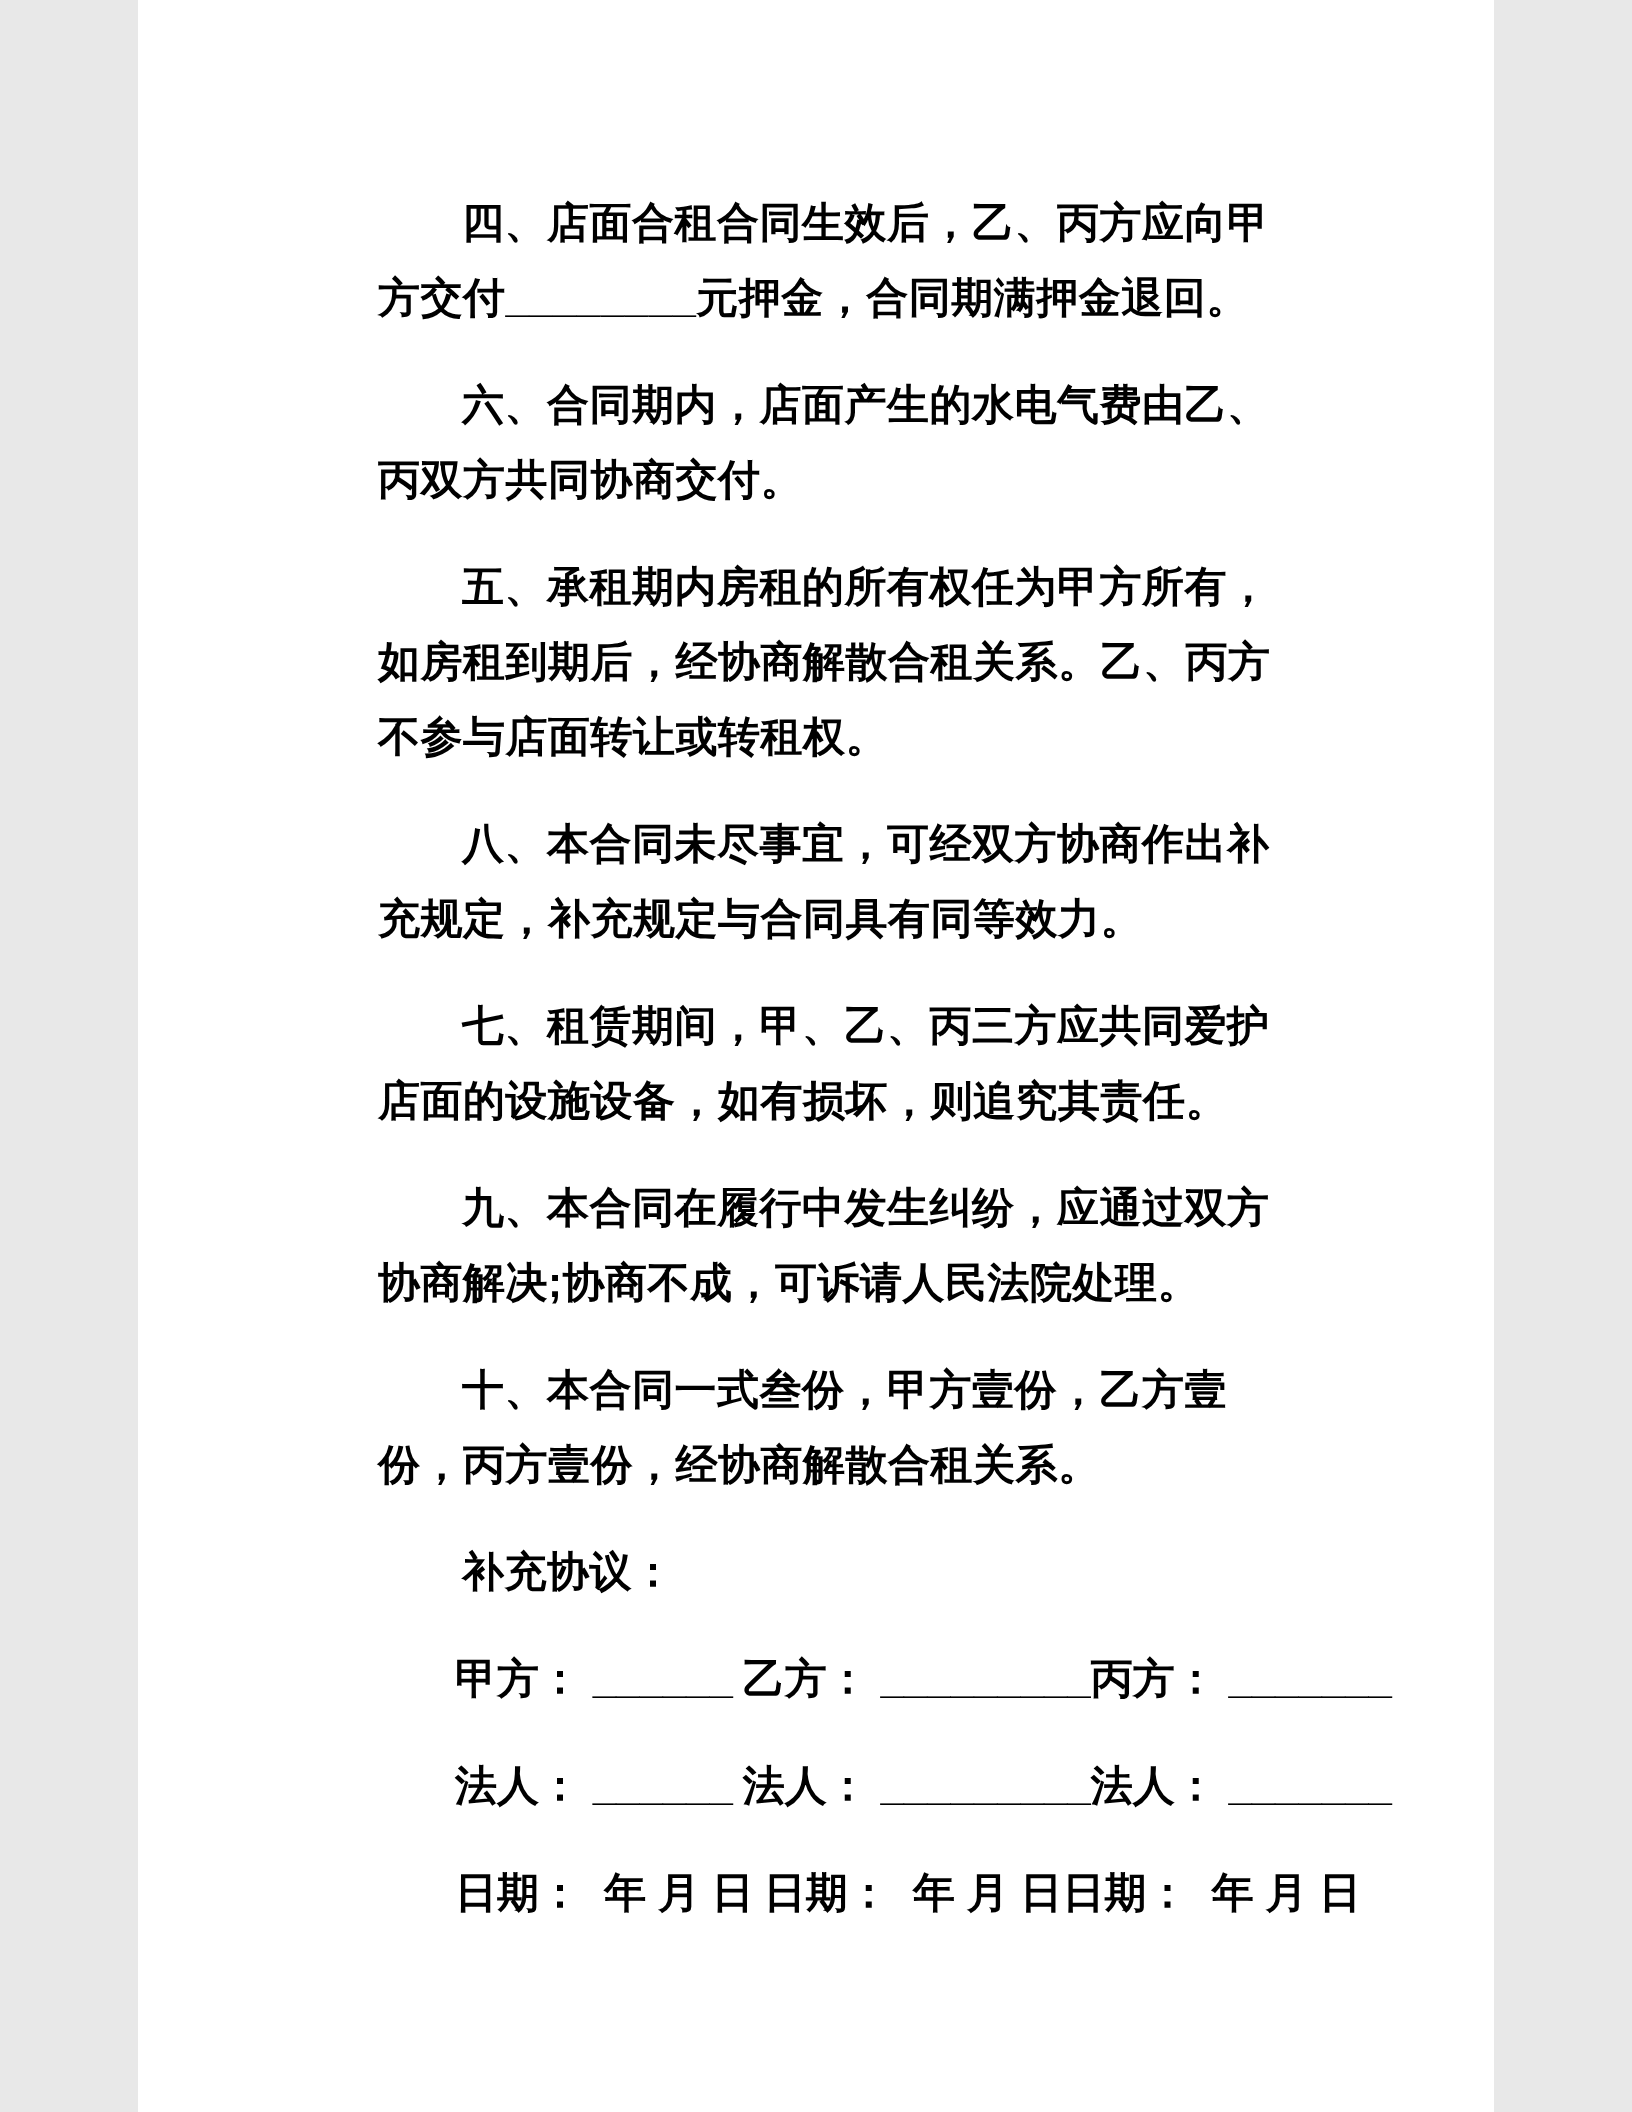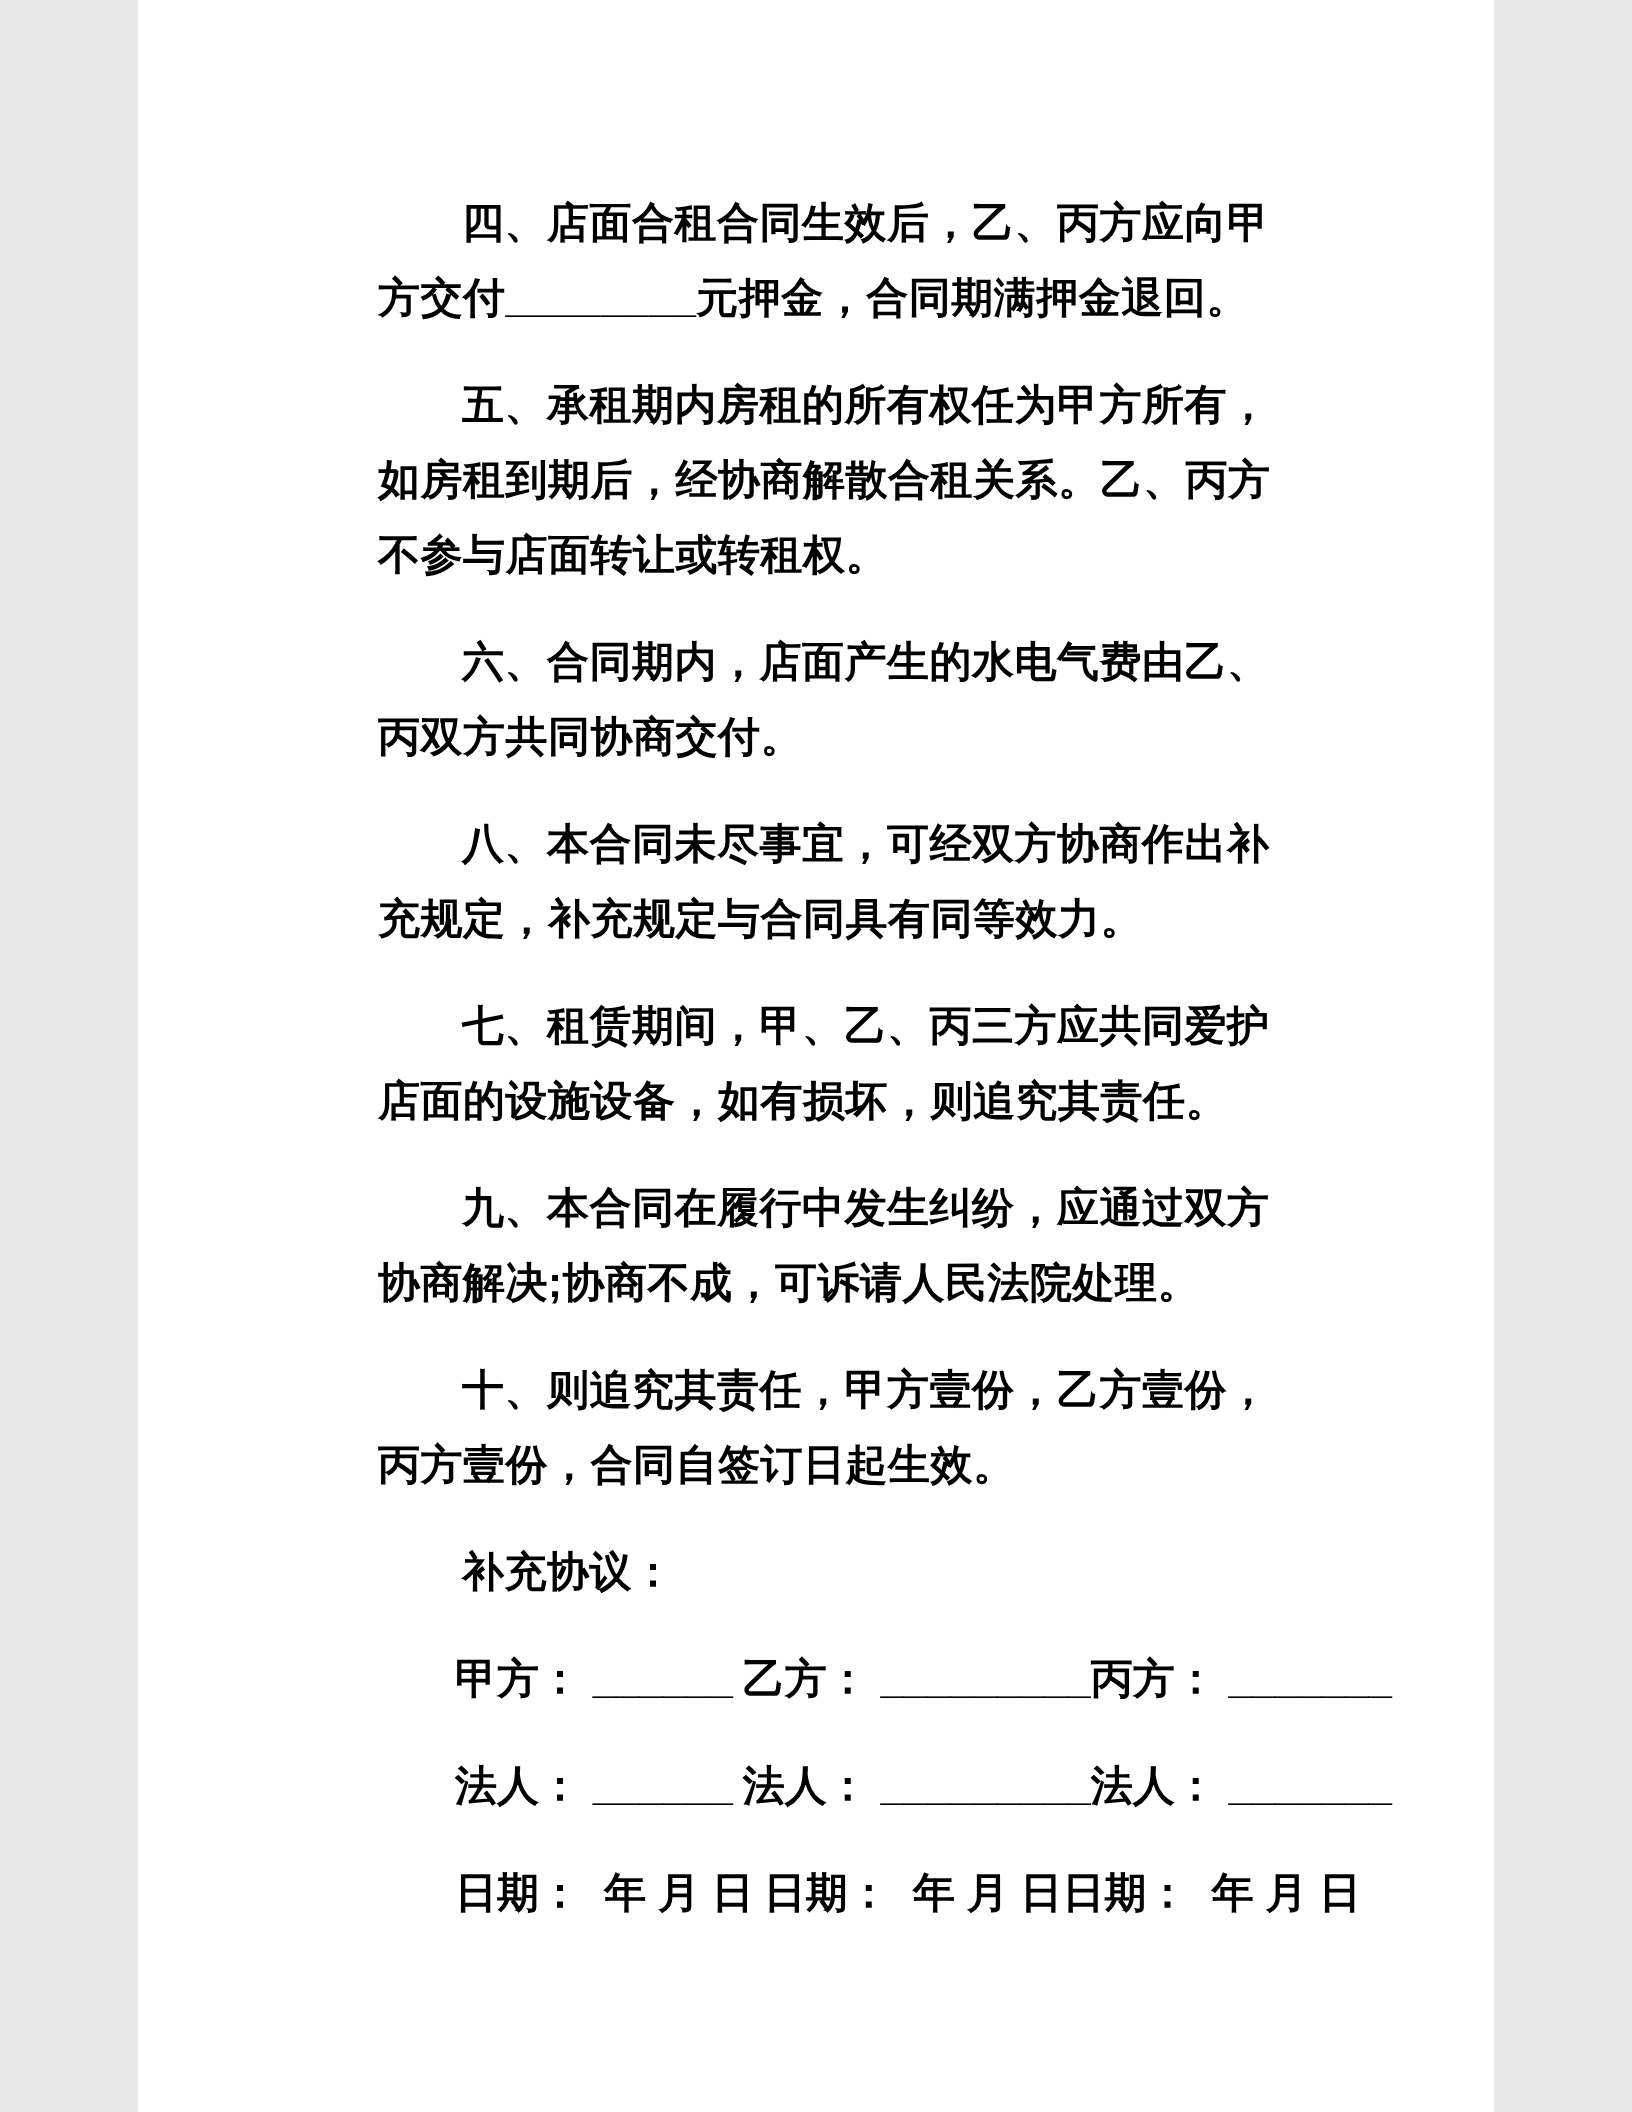--- a/index.html
+++ b/index.html
@@ -43,26 +43,26 @@
   .sig-col1 { width: 398px; }
   .sig-col2 { width: 360px; margin-left: 10px; }
   .sig-col3 { flex: 1; }
 </style>
 </head>
 <body>
 
 <div class="page">
 
   <p class="para">四、店面合租合同生效后，乙、丙方应向甲方交付________元押金，合同期满押金退回。</p>
+  <p class="para">六、合同期内，店面产生的水电气费由乙、丙双方共同协商交付。</p>
   <p class="para">五、承租期内房租的所有权任为甲方所有，如房租到期后，经协商解散合租关系。乙、丙方不参与店面转让或转租权。</p>
-  <p class="para">六、合同期内，店面产生的水电气费由乙、丙双方共同协商交付。</p>
   <p class="para">八、本合同未尽事宜，可经双方协商作出补充规定，补充规定与合同具有同等效力。</p>
   <p class="para">七、租赁期间，甲、乙、丙三方应共同爱护店面的设施设备，如有损坏，则追究其责任。</p>
   <p class="para">九、本合同在履行中发生纠纷，应通过双方协商解决;协商不成，可诉请人民法院处理。</p>
-  <p class="para">十、则追究其责任，甲方壹份，乙方壹份，丙方壹份，合同自签订日起生效。</p>
+  <p class="para">十、本合同一式叁份，甲方壹份，乙方壹份，丙方壹份，经协商解散合租关系。</p>
 
   <p class="para">补充协议：</p>
 
   <div class="sig-row">
     <span class="sig-col sig-col1">甲方： ______</span>
     <span class="sig-col sig-col2">乙方： _________</span>
     <span class="sig-col sig-col3">丙方： _______</span>
   </div>
 
   <div class="sig-row">

